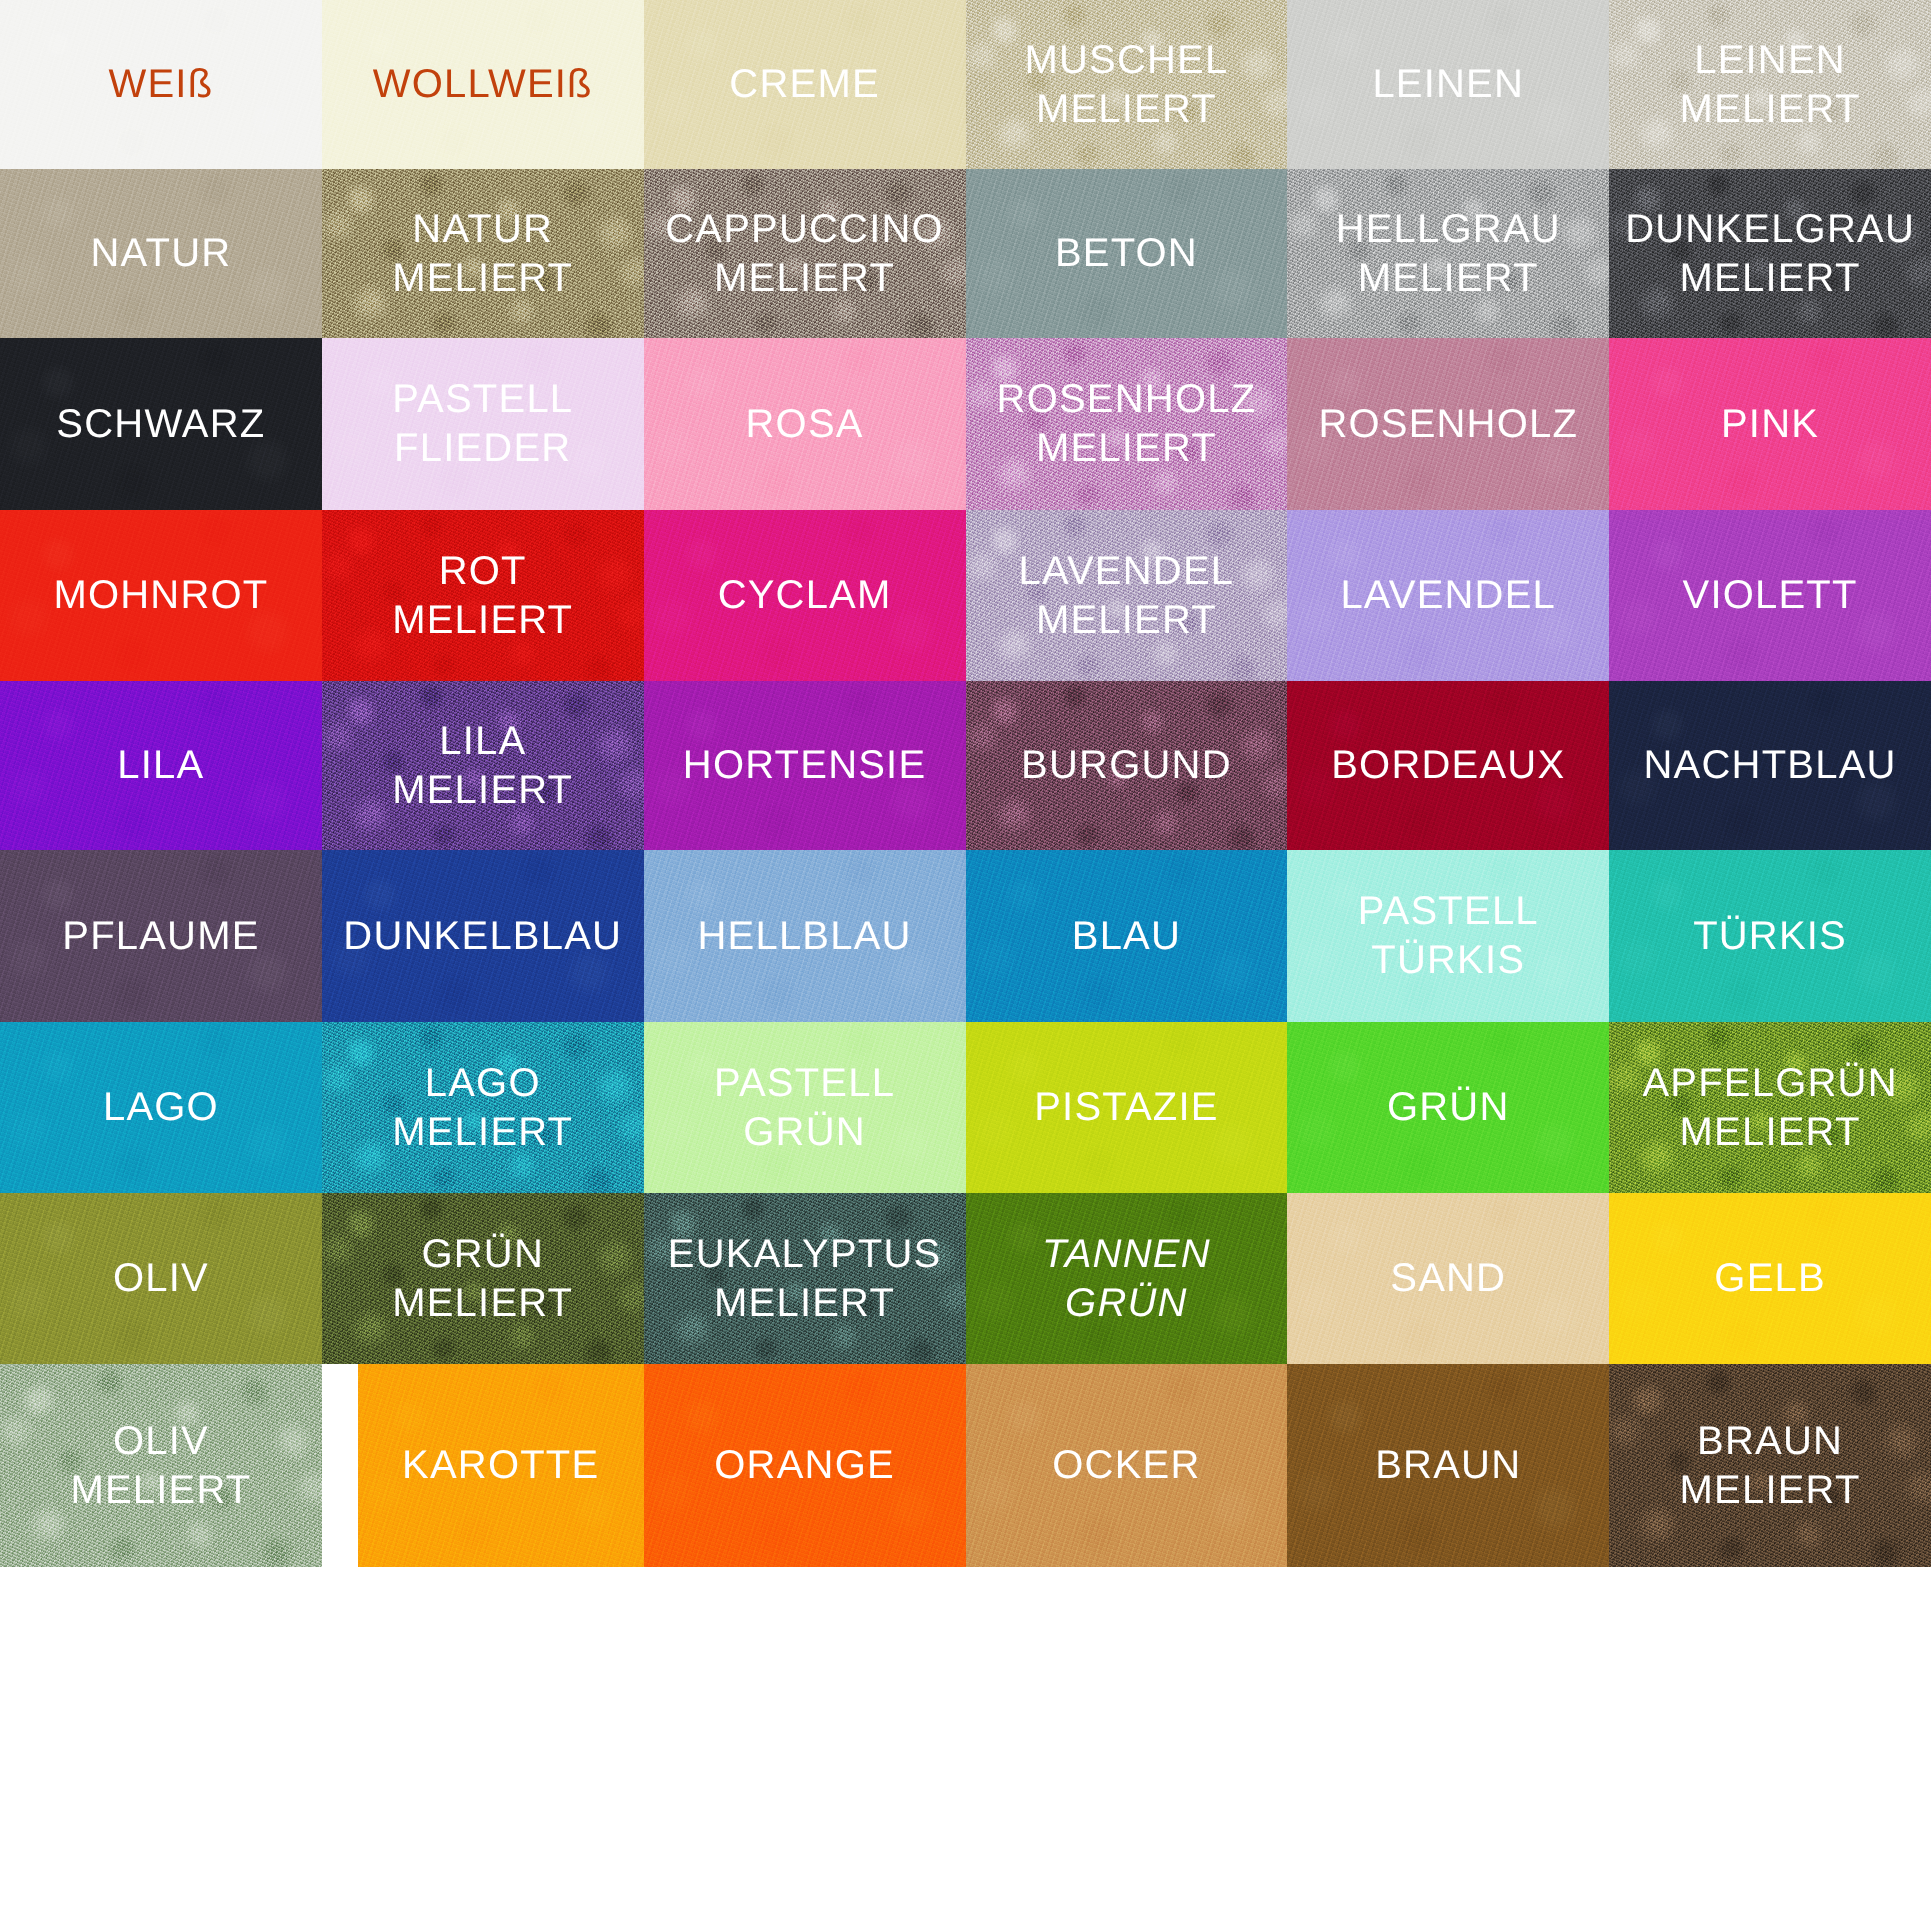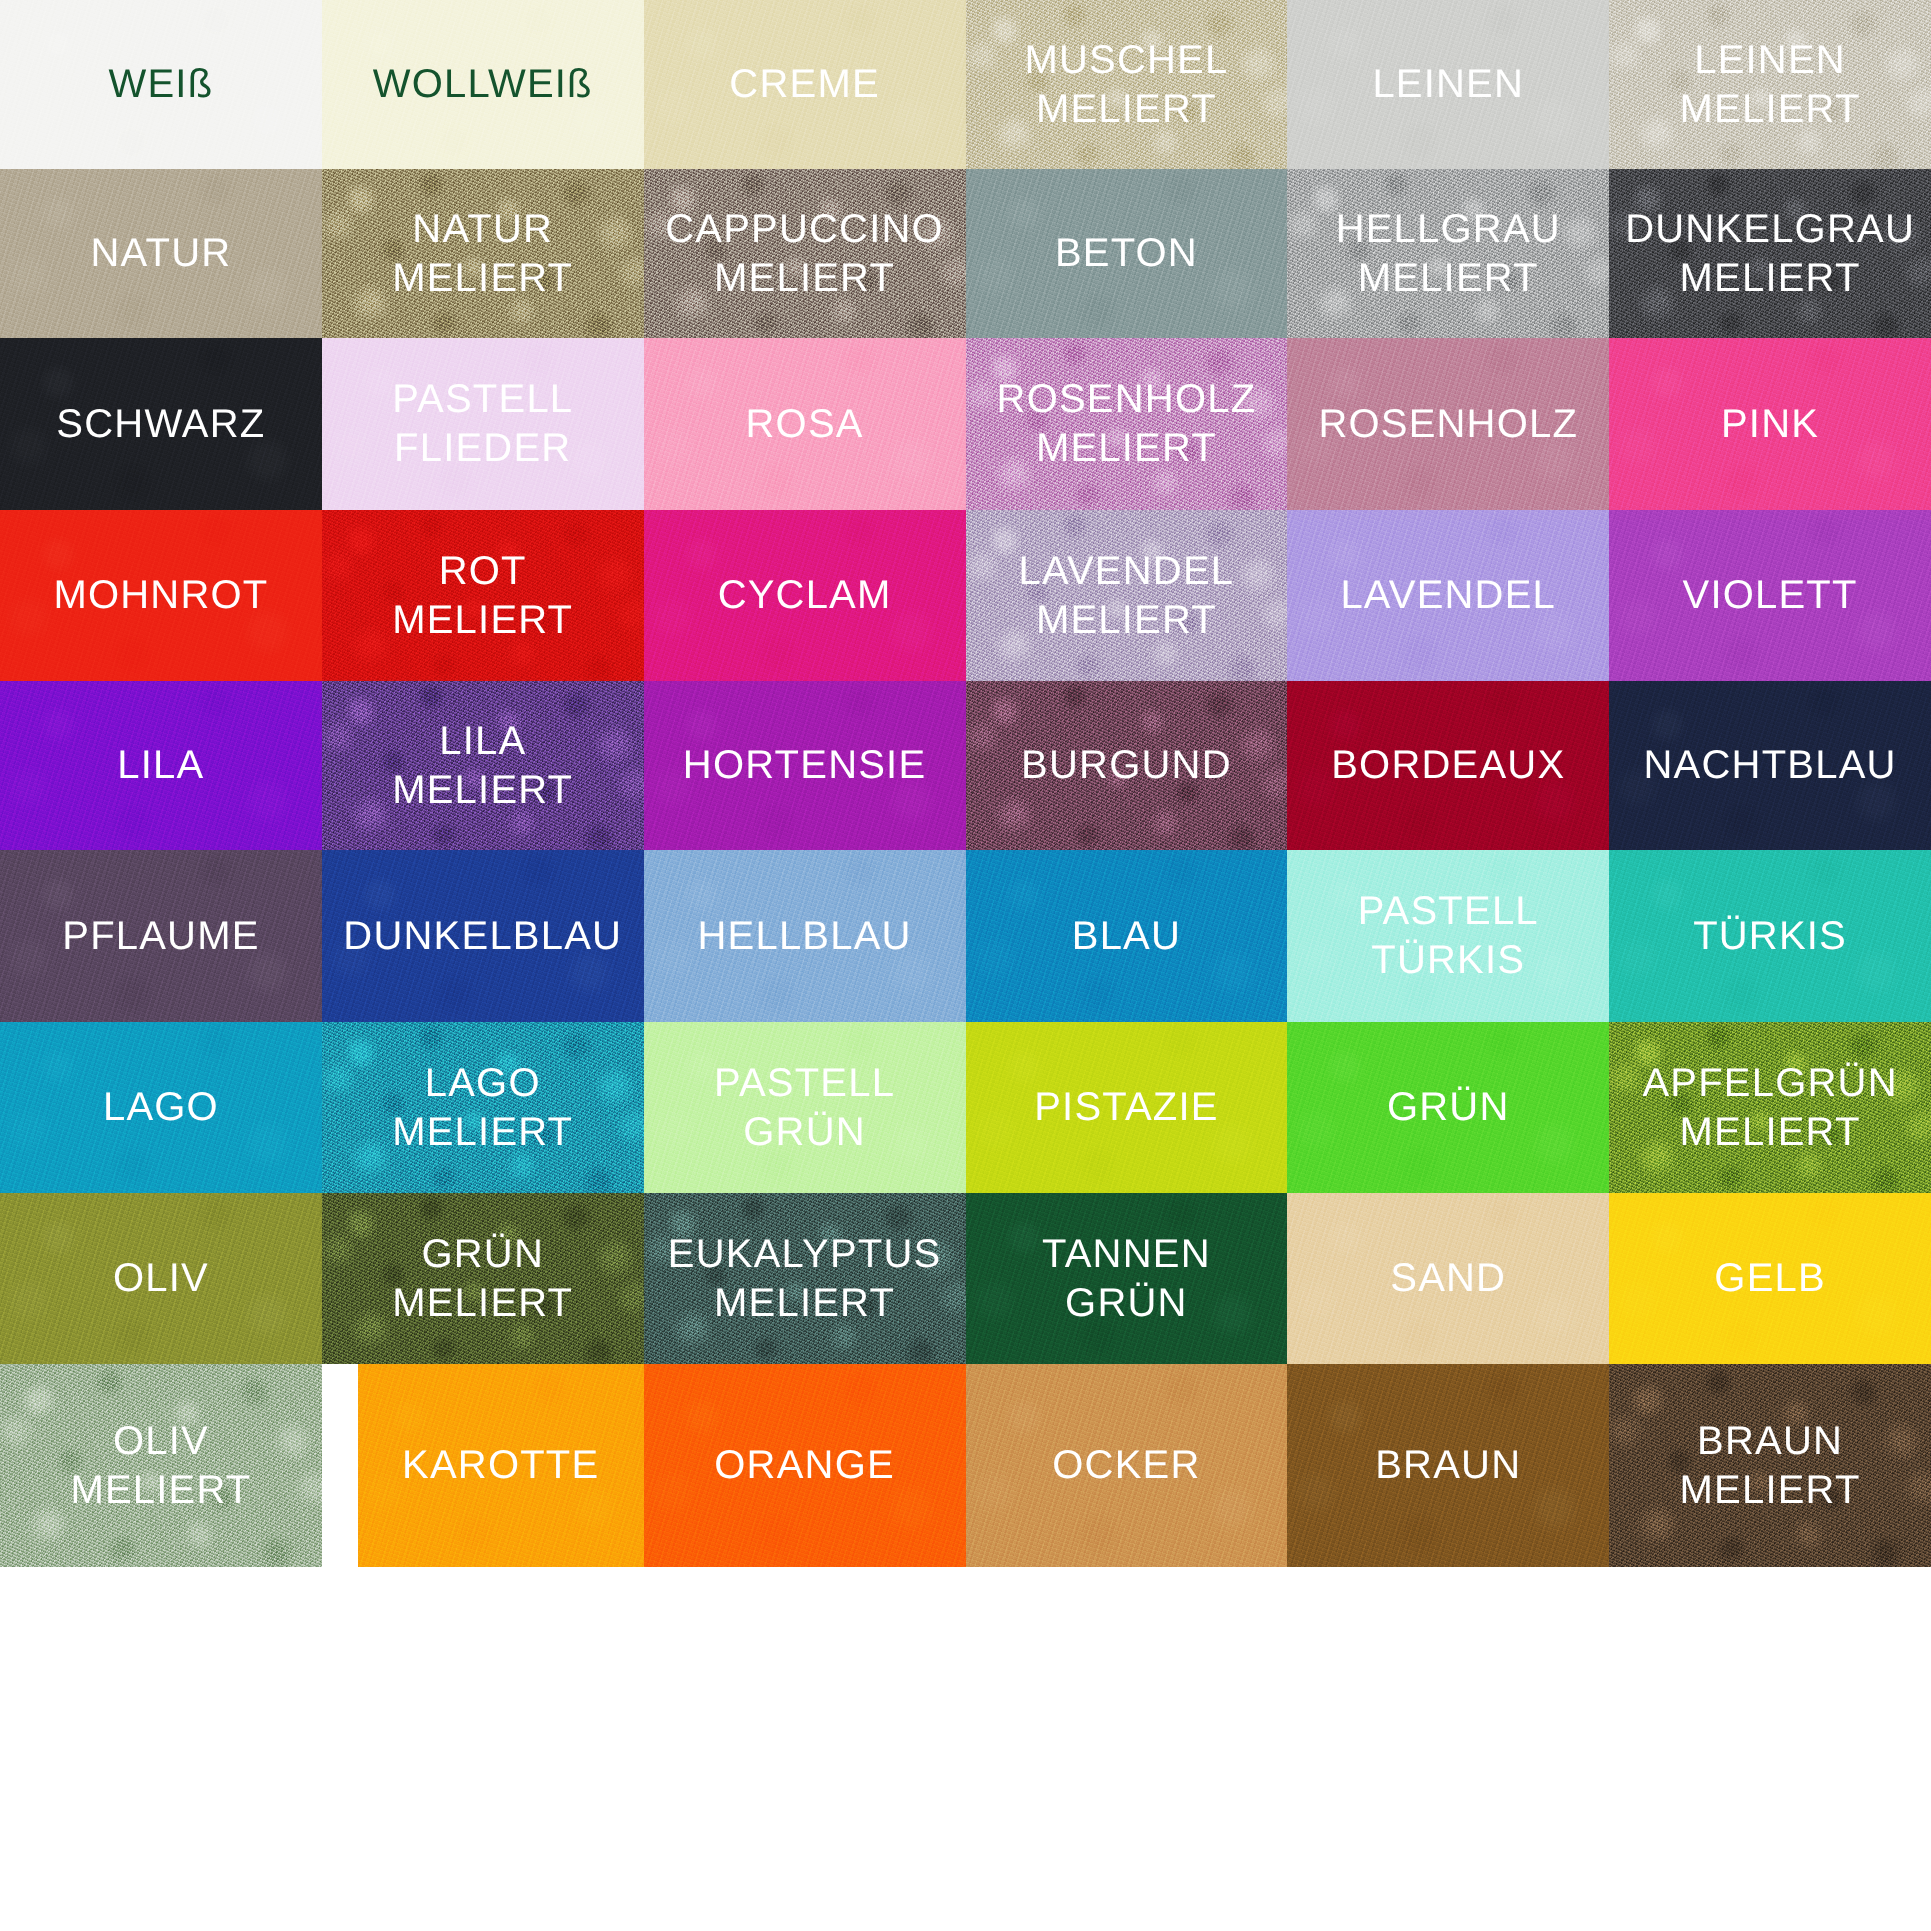--- a/index.html
+++ b/index.html
@@ -81,21 +81,21 @@
     z-index:5;
     text-align:center;
     font-size:40px;
     line-height:1.22;
     letter-spacing:1.2px;
     font-weight:400;
     color:#ffffff;
     white-space:pre-line;
     text-rendering:geometricPrecision;
   }
-  .swatch-label.dark-text { color:#14532d; }
+  .swatch-label.dark-text { color:#c2410c; }
 </style>
 </head>
 <body>
 
 <div id="swatch-grid">
     <div class="swatch" style="background: rgb(244, 244, 242);">
       <div class="swatch-label dark-text">WEIß</div>
     </div>
     <div class="swatch" style="background: rgb(244, 243, 220);">
       <div class="swatch-label dark-text">WOLLWEIß</div>
@@ -239,21 +239,21 @@
       <div class="swatch-label">OLIV</div>
     </div>
     <div class="swatch meliert" style="background: rgb(78, 92, 44);">
       <div class="swatch-label">GRÜN
 MELIERT</div>
     </div>
     <div class="swatch meliert" style="background: rgb(63, 90, 86);">
       <div class="swatch-label">EUKALYPTUS
 MELIERT</div>
     </div>
-    <div class="swatch" style="background: #14532d;">
+    <div class="swatch" style="background: #4d7c0f; font-style: italic;">
       <div class="swatch-label">TANNEN
 GRÜN</div>
     </div>
     <div class="swatch" style="background: rgb(231, 208, 164);">
       <div class="swatch-label">SAND</div>
     </div>
     <div class="swatch" style="background: rgb(251, 213, 17); align-items: center;">
       <div class="swatch-label">GELB</div>
     </div>
     <div class="swatch meliert" style="background: rgb(157, 179, 150);">

